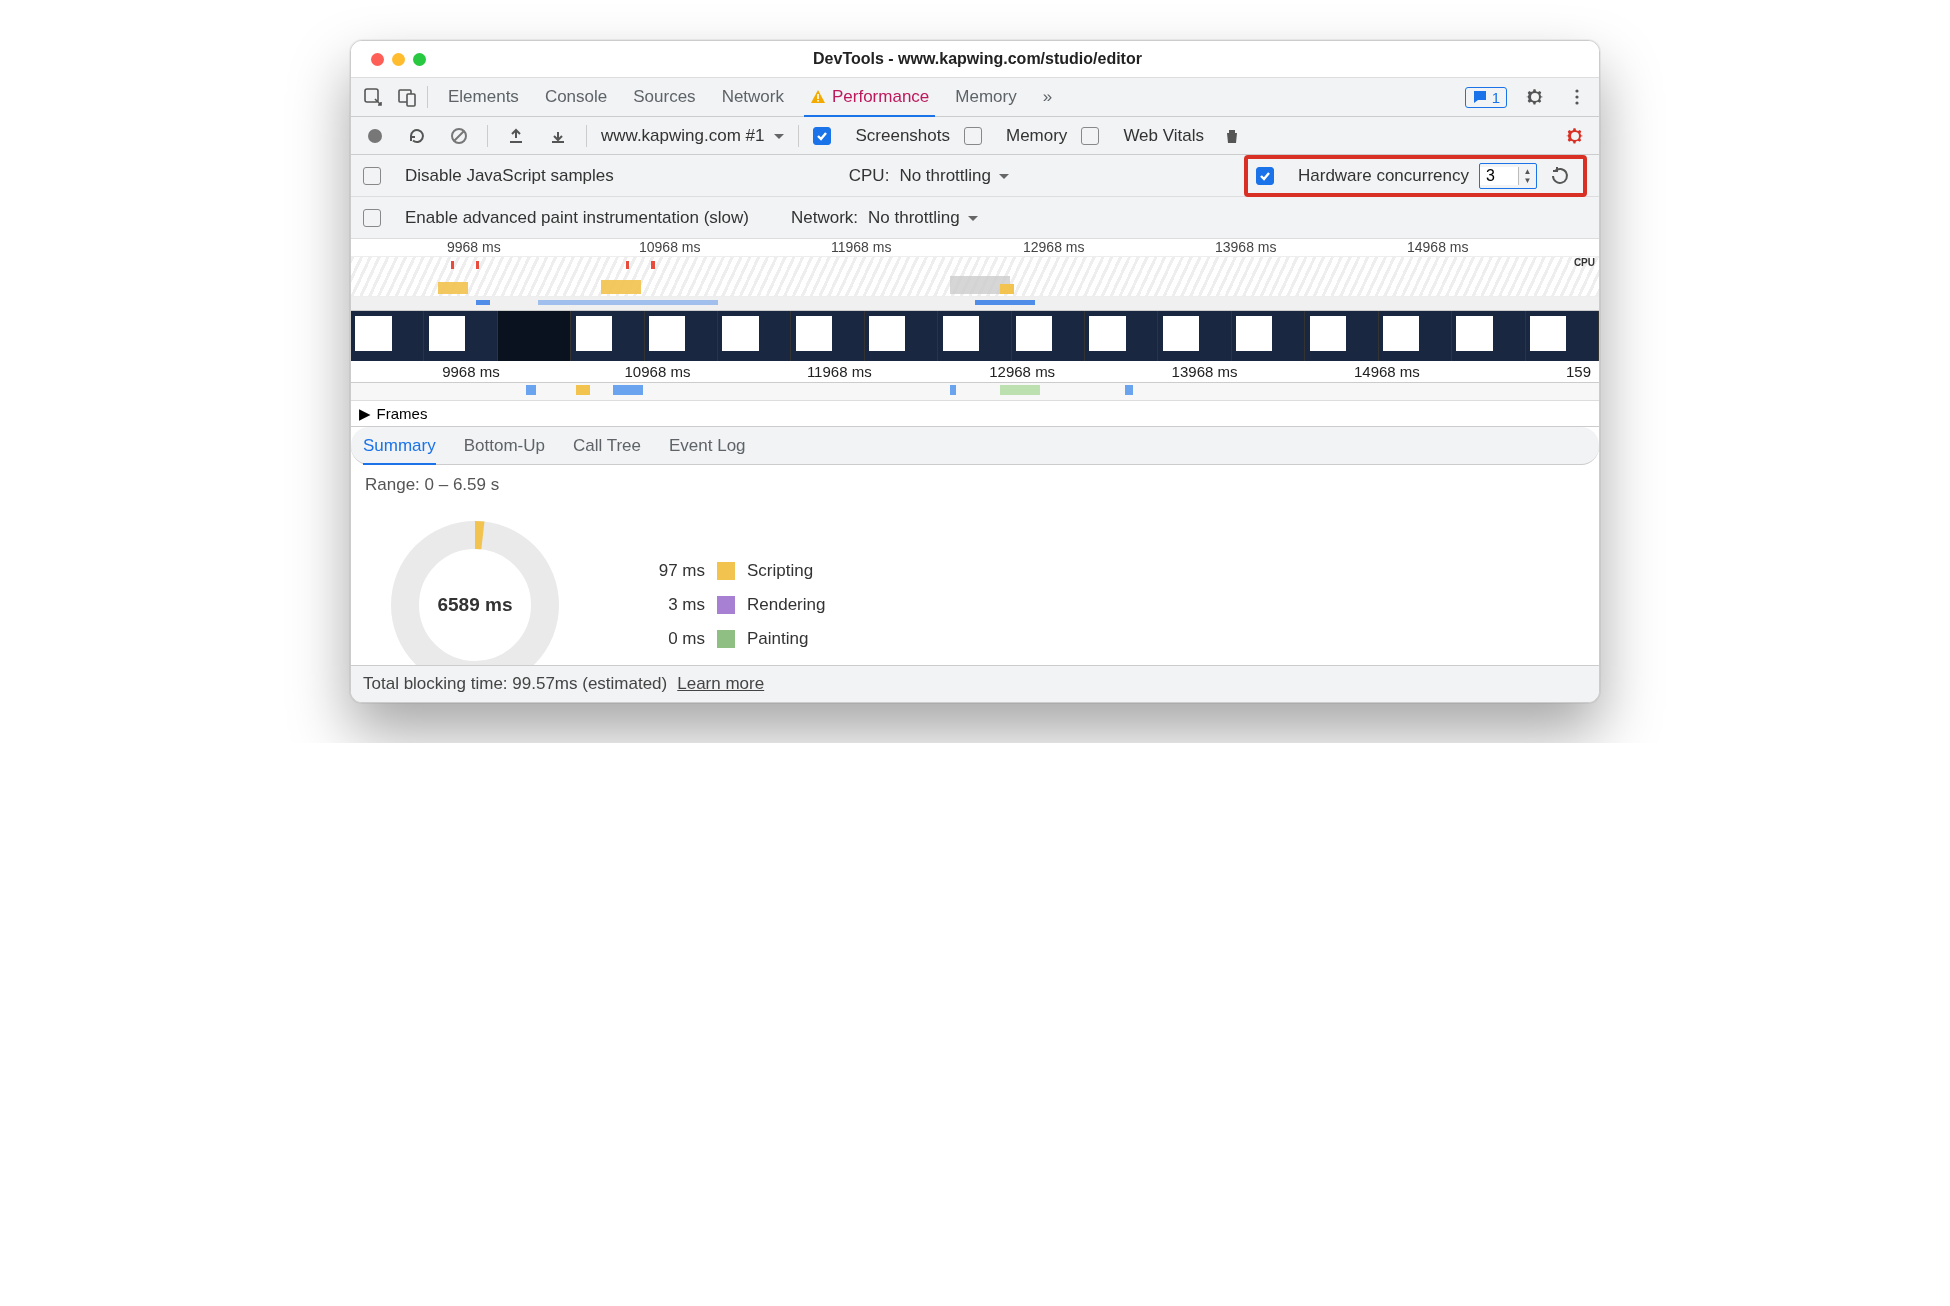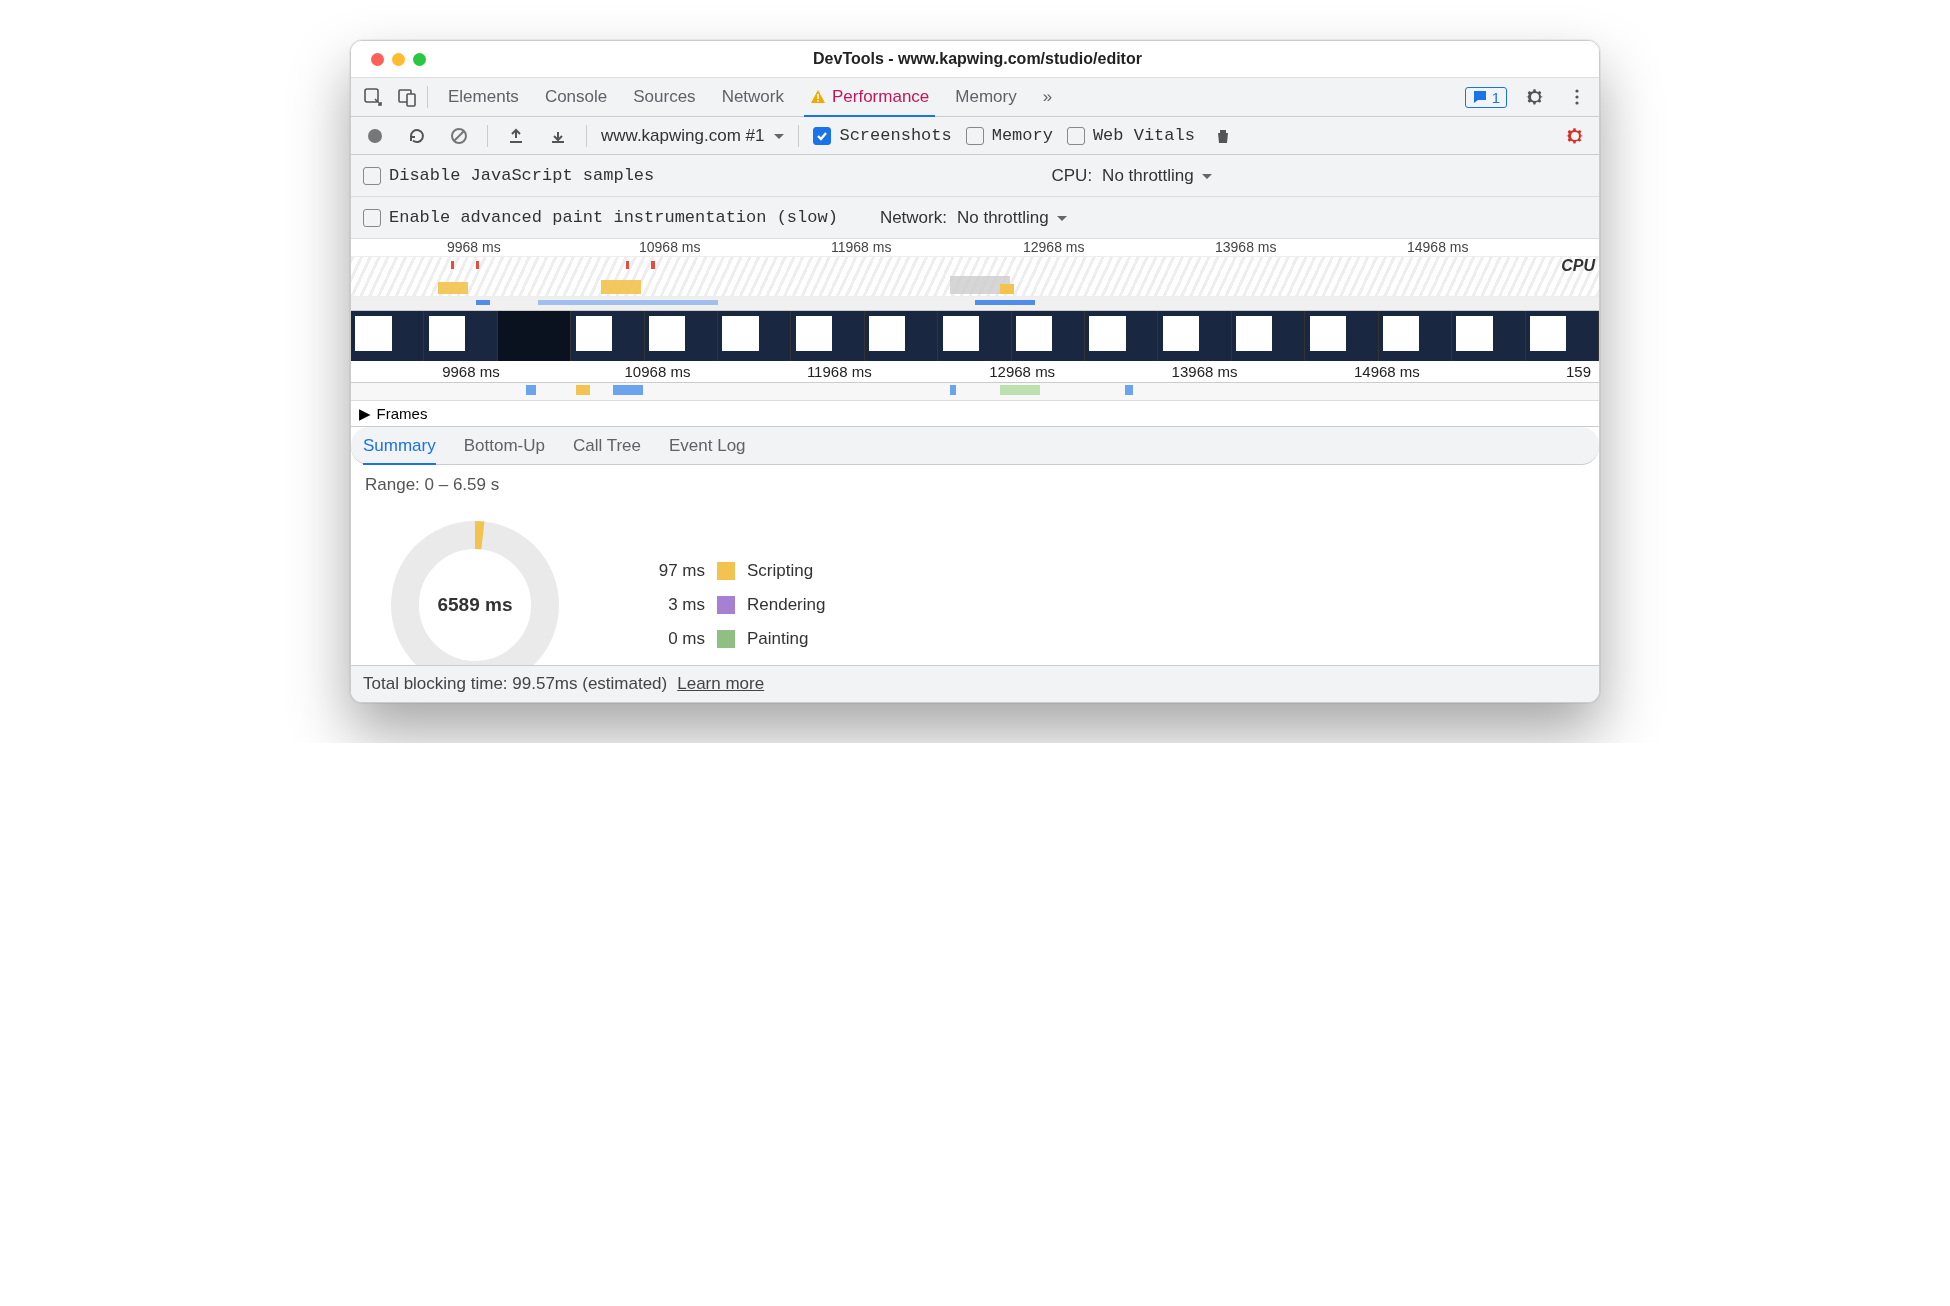--- a/index.html
+++ b/index.html
@@ -40,40 +40,40 @@
   .tab.active::after{content:"";position:absolute;bottom:-1px;left:-6px;right:-6px;height:2px;background:#1a73e8;}
   .tabs-right { margin-left:auto; display:flex; align-items:center; gap:14px; }
   .badge { display:flex; align-items:center; gap:4px; border:1px solid #1a73e8; border-radius:3px; padding:1px 6px; color:#1a73e8; font-size:15px; font-weight:500;}
   
   .perf-toolbar {
     display:flex; align-items:center; height:38px; padding:0 10px; gap:14px;
     border-bottom:1px solid #ccc; background:#f1f3f4; color:#555;
   }
   .divider{width:1px;height:22px;background:#ccc;}
   .url-select{display:flex;align-items:center;gap:10px;font-size:17px;color:#333;}
-  .chk { display:inline-flex; align-items:center; gap:8px; font-size:17px; color:#333;font-family:Liberation Mono, monospace;}
+  .chk { display:inline-flex; align-items:center; gap:24px; font-size:17px; color:#333;}
   .chkbox{width:18px;height:18px;border:1.5px solid #888;border-radius:3px;display:inline-flex;align-items:center;justify-content:center;}
   .chkbox.checked{background:#1a73e8;border-color:#1a73e8;}
   .chkbox.checked svg{stroke:#fff;}
   
   .opts-row{display:flex;align-items:center;height:42px;padding:0 12px;gap:22px;background:#f1f3f4;border-bottom:1px solid #ddd; font-size:17px; color:#333;}
   .opts-row .spacer{flex:1;}
   .label-pair{display:flex;align-items:center;gap:10px;}
   .dropdown{display:flex;align-items:center;gap:8px;color:#333;}
   .hw-box{border:4px solid #d93025;border-radius:4px;padding:3px 8px;display:flex;align-items:center;gap:10px;}
   .numfield{display:flex;align-items:center;border:1px solid #1a73e8;border-radius:2px;height:26px;}
   .numfield input{width:38px;border:none;outline:none;font-size:16px;padding:0 6px;}
   .numfield .stepper{width:18px;display:flex;flex-direction:column;border-left:1px solid #bbb;}
   .numfield .stepper span{flex:1;display:flex;align-items:center;justify-content:center;font-size:8px;color:#555;}
   
   .overview{background:#fff;}
   .ruler{display:flex;height:18px;font-size:14px;color:#444;border-bottom:1px solid #eee;align-items:flex-end;padding-bottom:1px;}
   .ruler span{flex:1;text-align:left;}
   .overview-band{position:relative;height:40px;border-bottom:1px solid #eee;background:repeating-linear-gradient(115deg,#eee 0 3px,#fff 3px 8px);}
-  .overview-label{position:absolute;right:4px;font-size:16px;font-weight:700;color:#333;font-style:italic;}
+  .overview-label{position:absolute;right:4px;font-size:10px;font-weight:700;color:#333;}
   .cpu-lbl{top:0;} .net-lbl{top:34px;margin-top:36px;}
   .net-band{height:14px;background:#f0f0f0;border-bottom:1px solid #ccc;position:relative;}
   .net-band .bar{position:absolute;top:3px;height:5px;background:#4f8de8;}
   .filmstrip{display:flex;height:50px;background:#0e1b2c;}
   .frame{flex:1;border-right:1px solid #333;position:relative;background:#1a2740;}
   .frame .mini{position:absolute;left:6%;top:10%;width:50%;height:70%;background:#fff;}
   .ruler2{display:flex;height:22px;font-size:15px;color:#222;border-bottom:1px solid #ccc;align-items:center;}
   .ruler2 span{flex:1;}
   .track{height:18px;background:#f7f7f7;border-bottom:1px solid #ddd;position:relative;}
   .track .seg{position:absolute;top:2px;height:10px;background:#6aa4ef;}
@@ -239,20 +239,43 @@
     </label>
     <div class="spacer"></div>
     <div class="label-pair">
       <span>CPU:</span>
       <span class="dropdown">
           <span>No throttling</span>
           <span class="tri-down"></span>
         </span>
     </div>
     <div class="spacer"></div>
+    <div class="hw-box">
+      <label class="chk">
+        <span class="chkbox checked">
+            <svg width="12" height="12" viewBox="0 0 12 12" fill="none" stroke-width="2.4">
+              <path d="M2 6l3 3 5-6"></path>
+            </svg>
+          </span>
+        <span>Hardware concurrency</span>
+      </label>
+      <div class="numfield">
+        <input value="3" style="">
+        <div class="stepper">
+            <span>▲</span>
+            <span>▼</span>
+          </div>
+      </div>
+      <div class="icon-btn">
+        <svg width="20" height="20" viewBox="0 0 20 20" fill="none" stroke="#555" stroke-width="2">
+            <path d="M4 5a7 7 0 1 1-2 5"></path>
+            <path d="M2 5h4V1"></path>
+          </svg>
+      </div>
+    </div>
   </div>
 
   <div class="opts-row">
     <label class="chk">
       <span class="chkbox"></span>
       <span>Enable advanced paint instrumentation (slow)</span>
     </label>
     <div class="label-pair" style="margin-left:20px">
       <span>Network:</span>
       <span class="dropdown">

